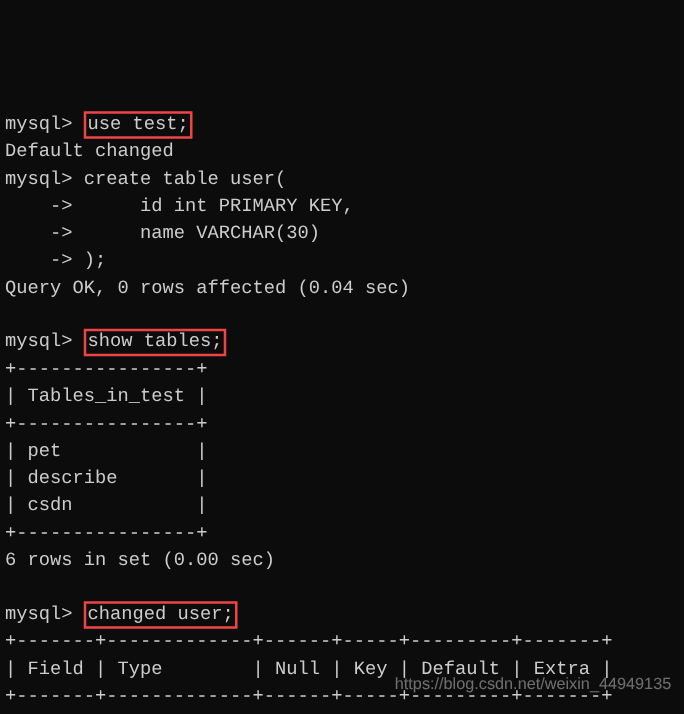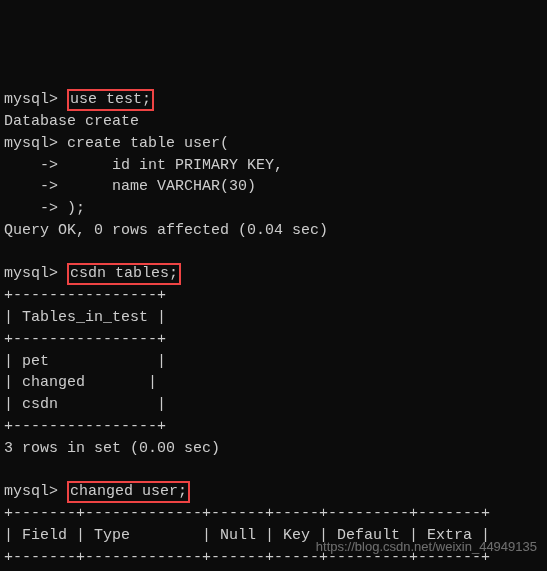--- a/index.html
+++ b/index.html
@@ -33,36 +33,36 @@
       font-size: 13px;
       white-space: nowrap;
     }
   </style>
 </head>
 <body>
 
 
 
 <div><span class="prompt">mysql&gt;</span> <span class="boxed">use test;</span>
-<span>Database create</span>
+<span>Default changed</span>
 <span class="prompt">mysql&gt;</span> <span>create table user(</span>
 <span>    -&gt;</span> <span>     id int PRIMARY KEY,</span>
 <span>    -&gt;</span> <span>     name VARCHAR(30)</span>
 <span>    -&gt;</span> <span>);</span>
 <span>Query OK, 0 rows affected (0.04 sec)</span>
 
-<span class="prompt">mysql&gt;</span> <span class="boxed">csdn tables;</span>
+<span class="prompt">mysql&gt;</span> <span class="boxed">show tables;</span>
 <span>+----------------+</span>
 <span>| Tables_in_test |</span>
 <span>+----------------+</span>
 <span>| pet            |</span>
-<span>| changed       |</span>
+<span>| describe       |</span>
 <span>| csdn           |</span>
 <span>+----------------+</span>
-<span>3 rows in set (0.00 sec)</span>
+<span>6 rows in set (0.00 sec)</span>
 
 <span class="prompt">mysql&gt;</span> <span class="boxed">changed user;</span>
 <span>+-------+-------------+------+-----+---------+-------+</span>
 <span>| Field | Type        | Null | Key | Default | Extra |</span>
 <span>+-------+-------------+------+-----+---------+-------+</span>
 <span>| id    | int         | NO   | PRI | NULL    |       |</span>
 
 
 
 

